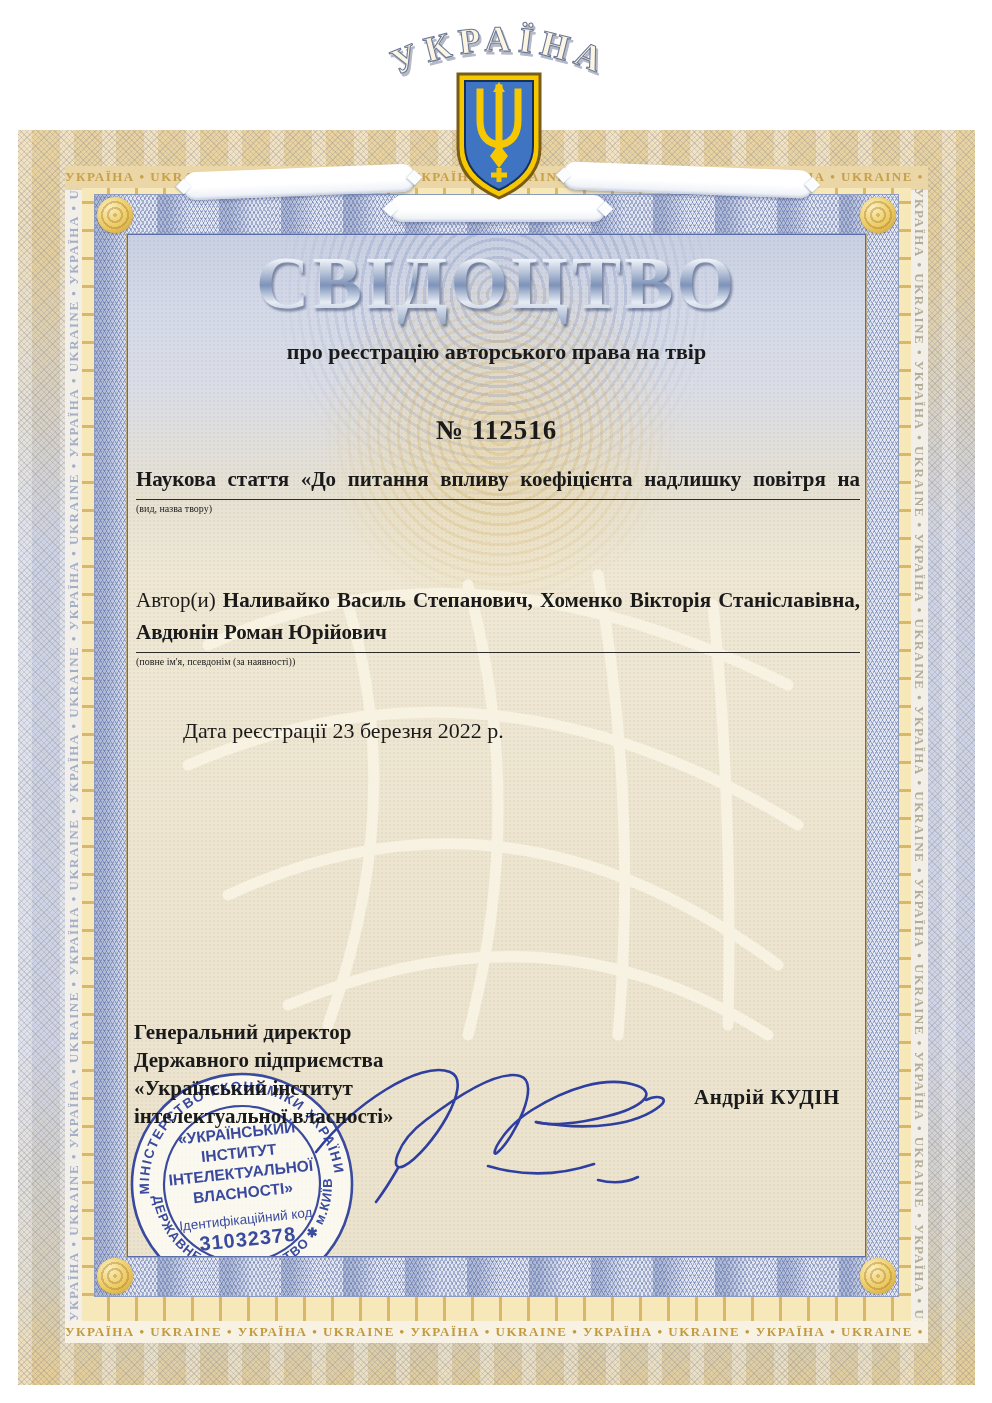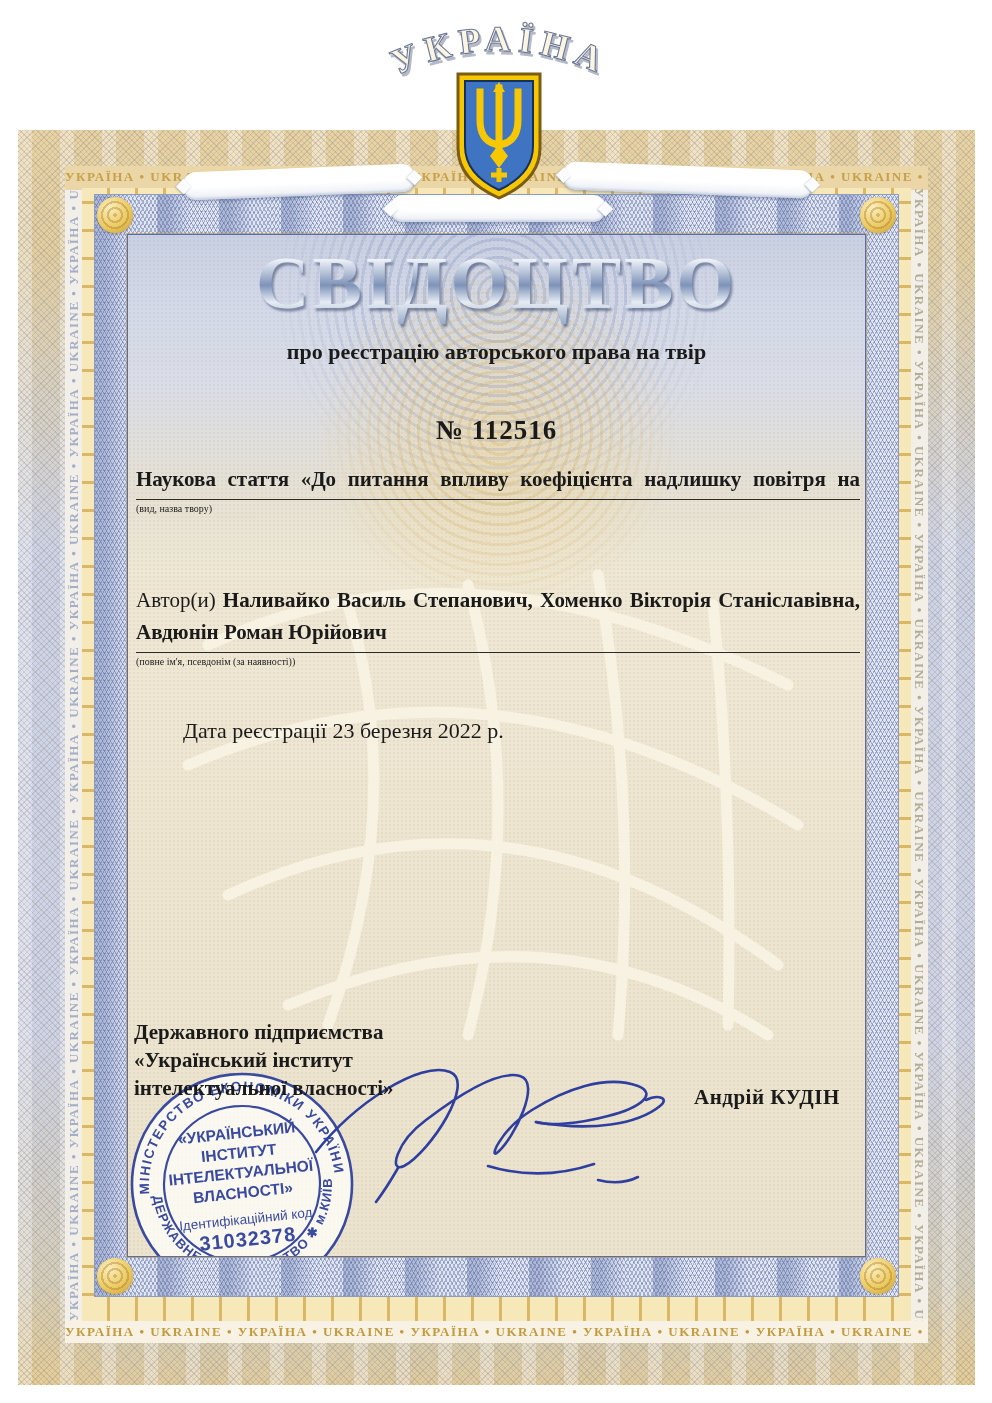--- a/index.html
+++ b/index.html
@@ -217,20 +217,21 @@
                   <text x="116" y="70" font-size="15.5" font-weight="bold">«УКРАЇНСЬКИЙ</text>
                   <text x="116" y="90" font-size="15.5" font-weight="bold">ІНСТИТУТ</text>
                   <text x="116" y="110" font-size="15.5" font-weight="bold">ІНТЕЛЕКТУАЛЬНОЇ</text>
                   <text x="116" y="130" font-size="15.5" font-weight="bold">ВЛАСНОСТІ»</text>
                   <text x="116" y="156" font-size="13.5">Ідентифікаційний код</text>
                   <text x="116" y="178" font-size="20" font-weight="bold" letter-spacing="1">31032378</text>
                 </g>
               </svg>
 
               <div class="director-block">
+                <div>Генеральний директор</div>
                 <div>Державного підприємства</div>
                 <div>«Український інститут</div>
                 <div>інтелектуальної власності»</div>
               </div>
 
               <svg class="svg-abs" style="left:174px; top:795px; z-index:2;" width="400" height="180" viewBox="0 0 400 180" fill="none" stroke="#2e3f9f" stroke-width="2.6" stroke-linecap="round">
                 <path d="M14 122 C52 74 118 30 148 42 C174 52 128 122 102 136 C86 144 94 112 124 90 C158 64 196 40 218 46 C240 52 212 108 196 122 C186 131 198 100 230 80 C262 60 304 44 336 56 C356 64 338 78 306 86 C276 94 246 96 234 92"></path>
                 <path d="M234 92 C290 102 336 94 358 76 C368 68 356 64 344 70"></path>
                 <path d="M186 136 C226 148 262 144 292 134"></path>
                 <path d="M296 150 C312 154 326 152 336 147"></path>

